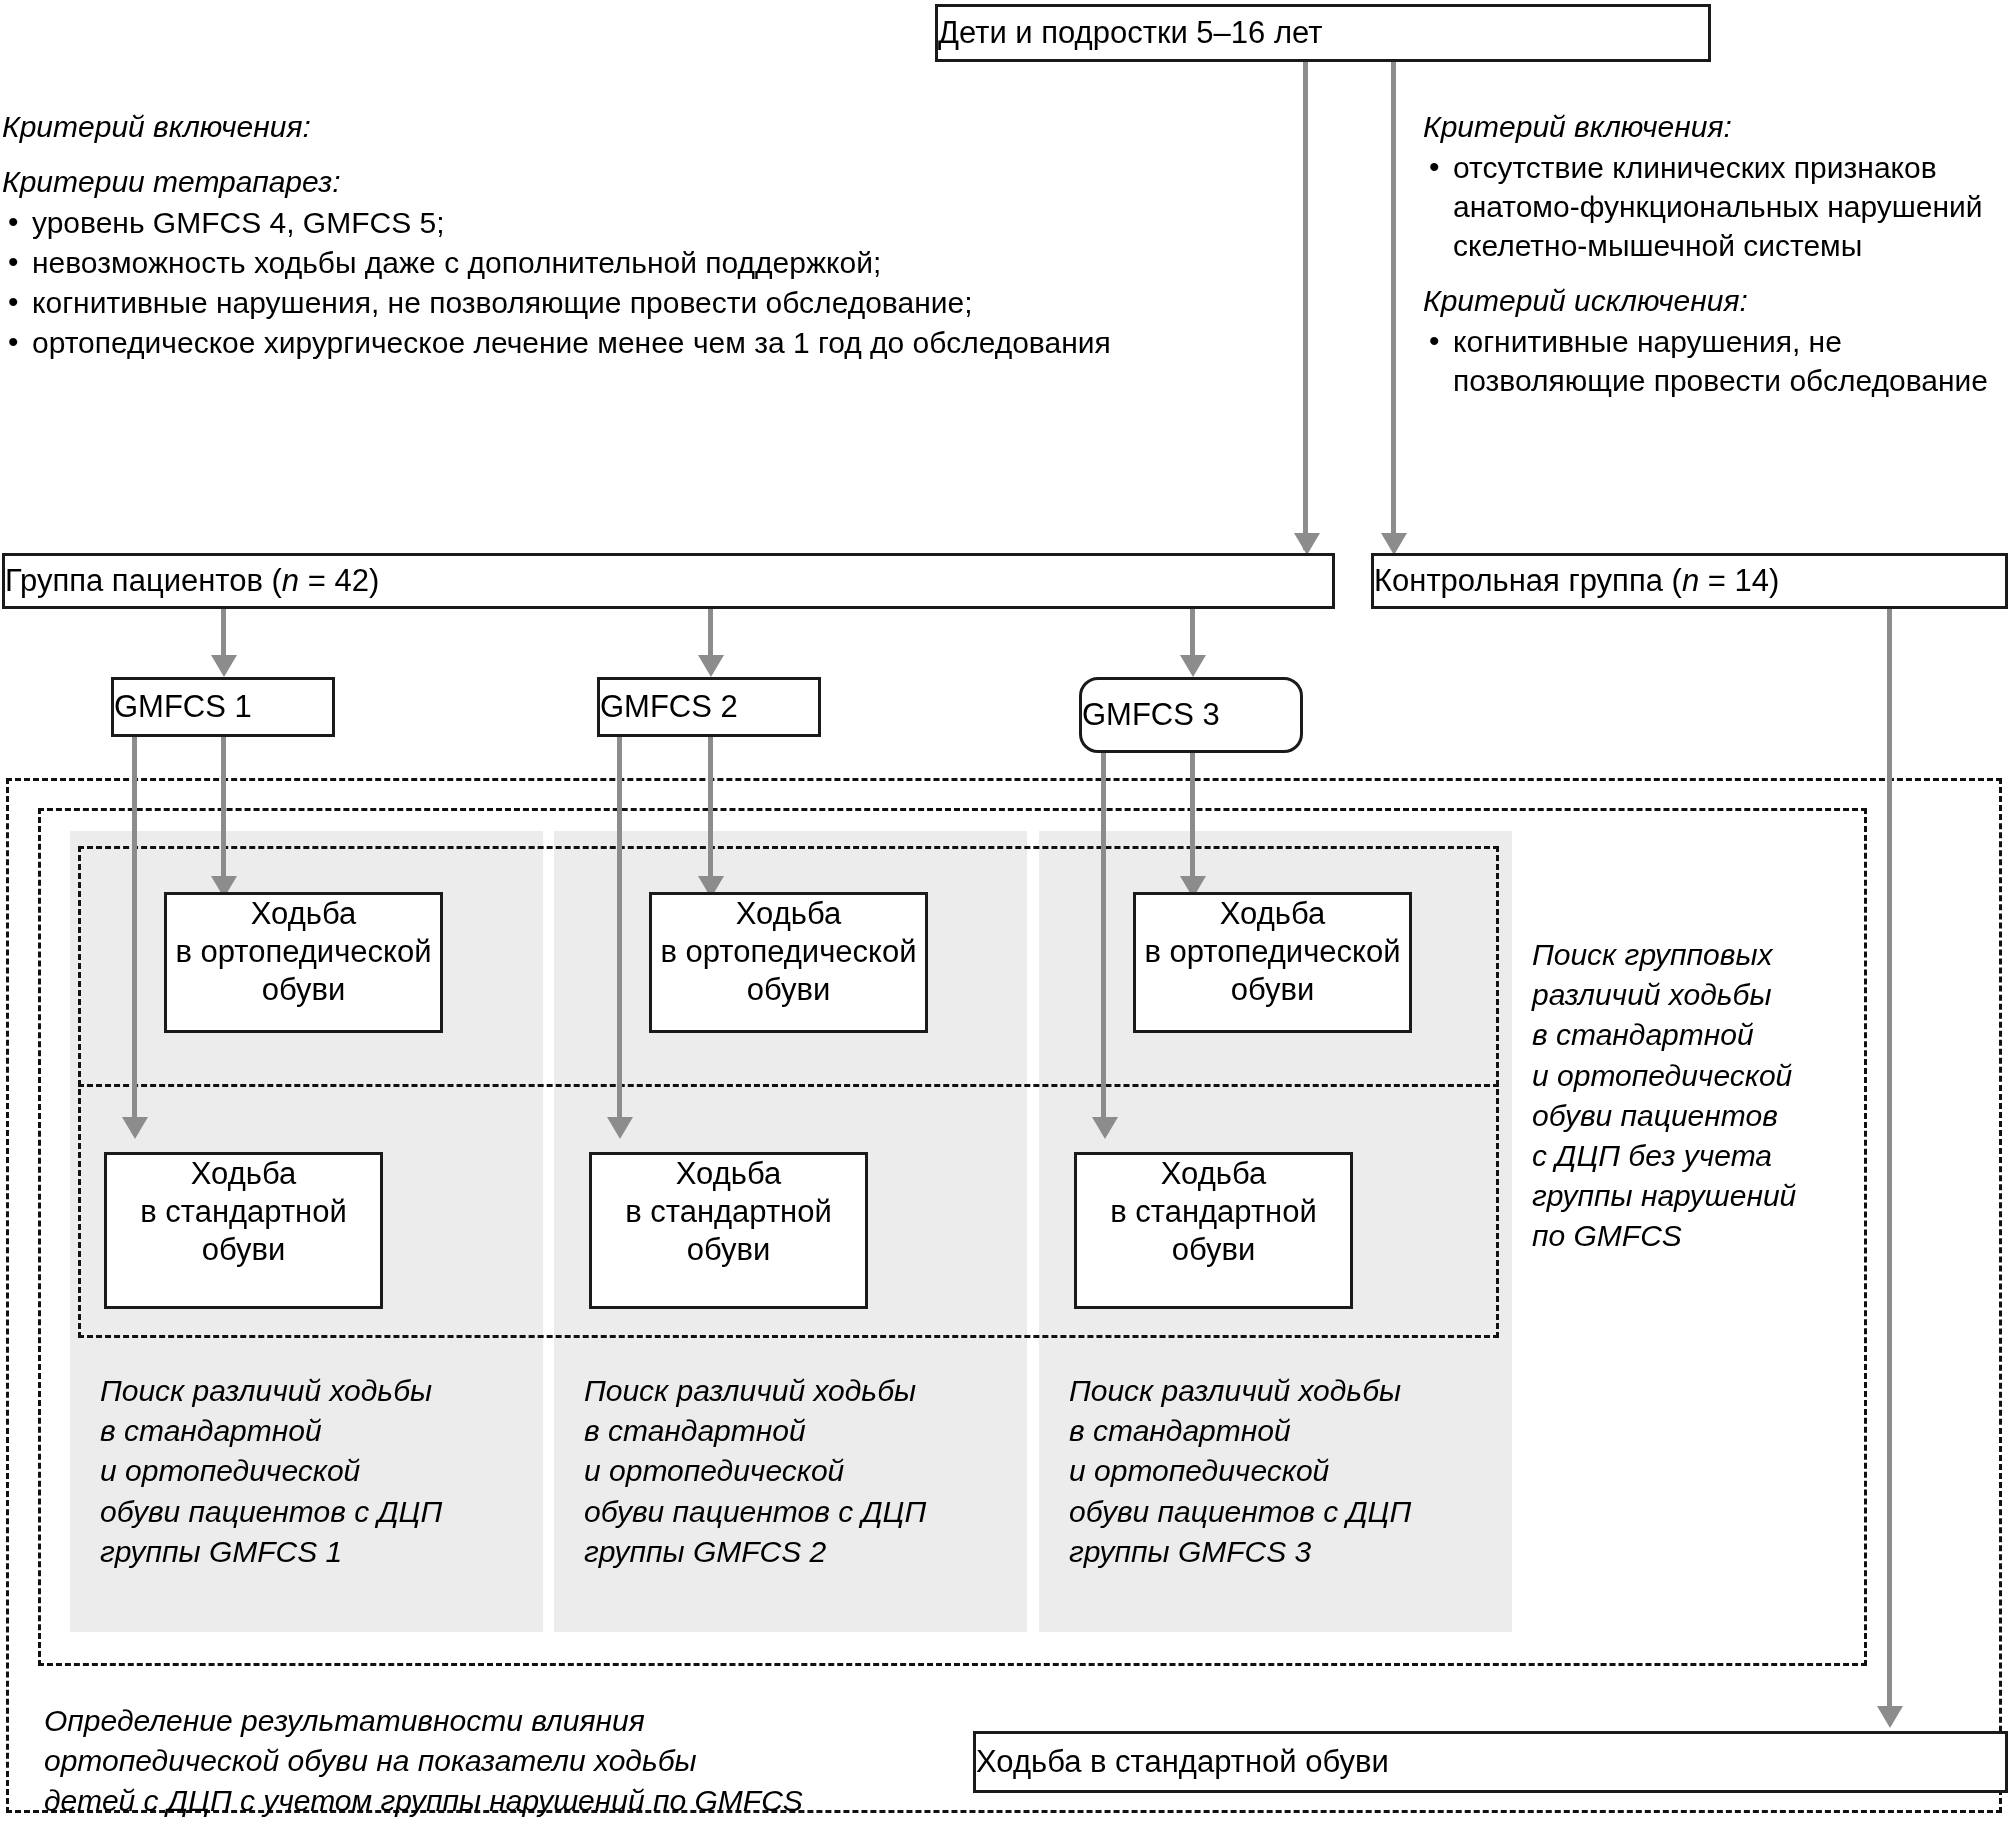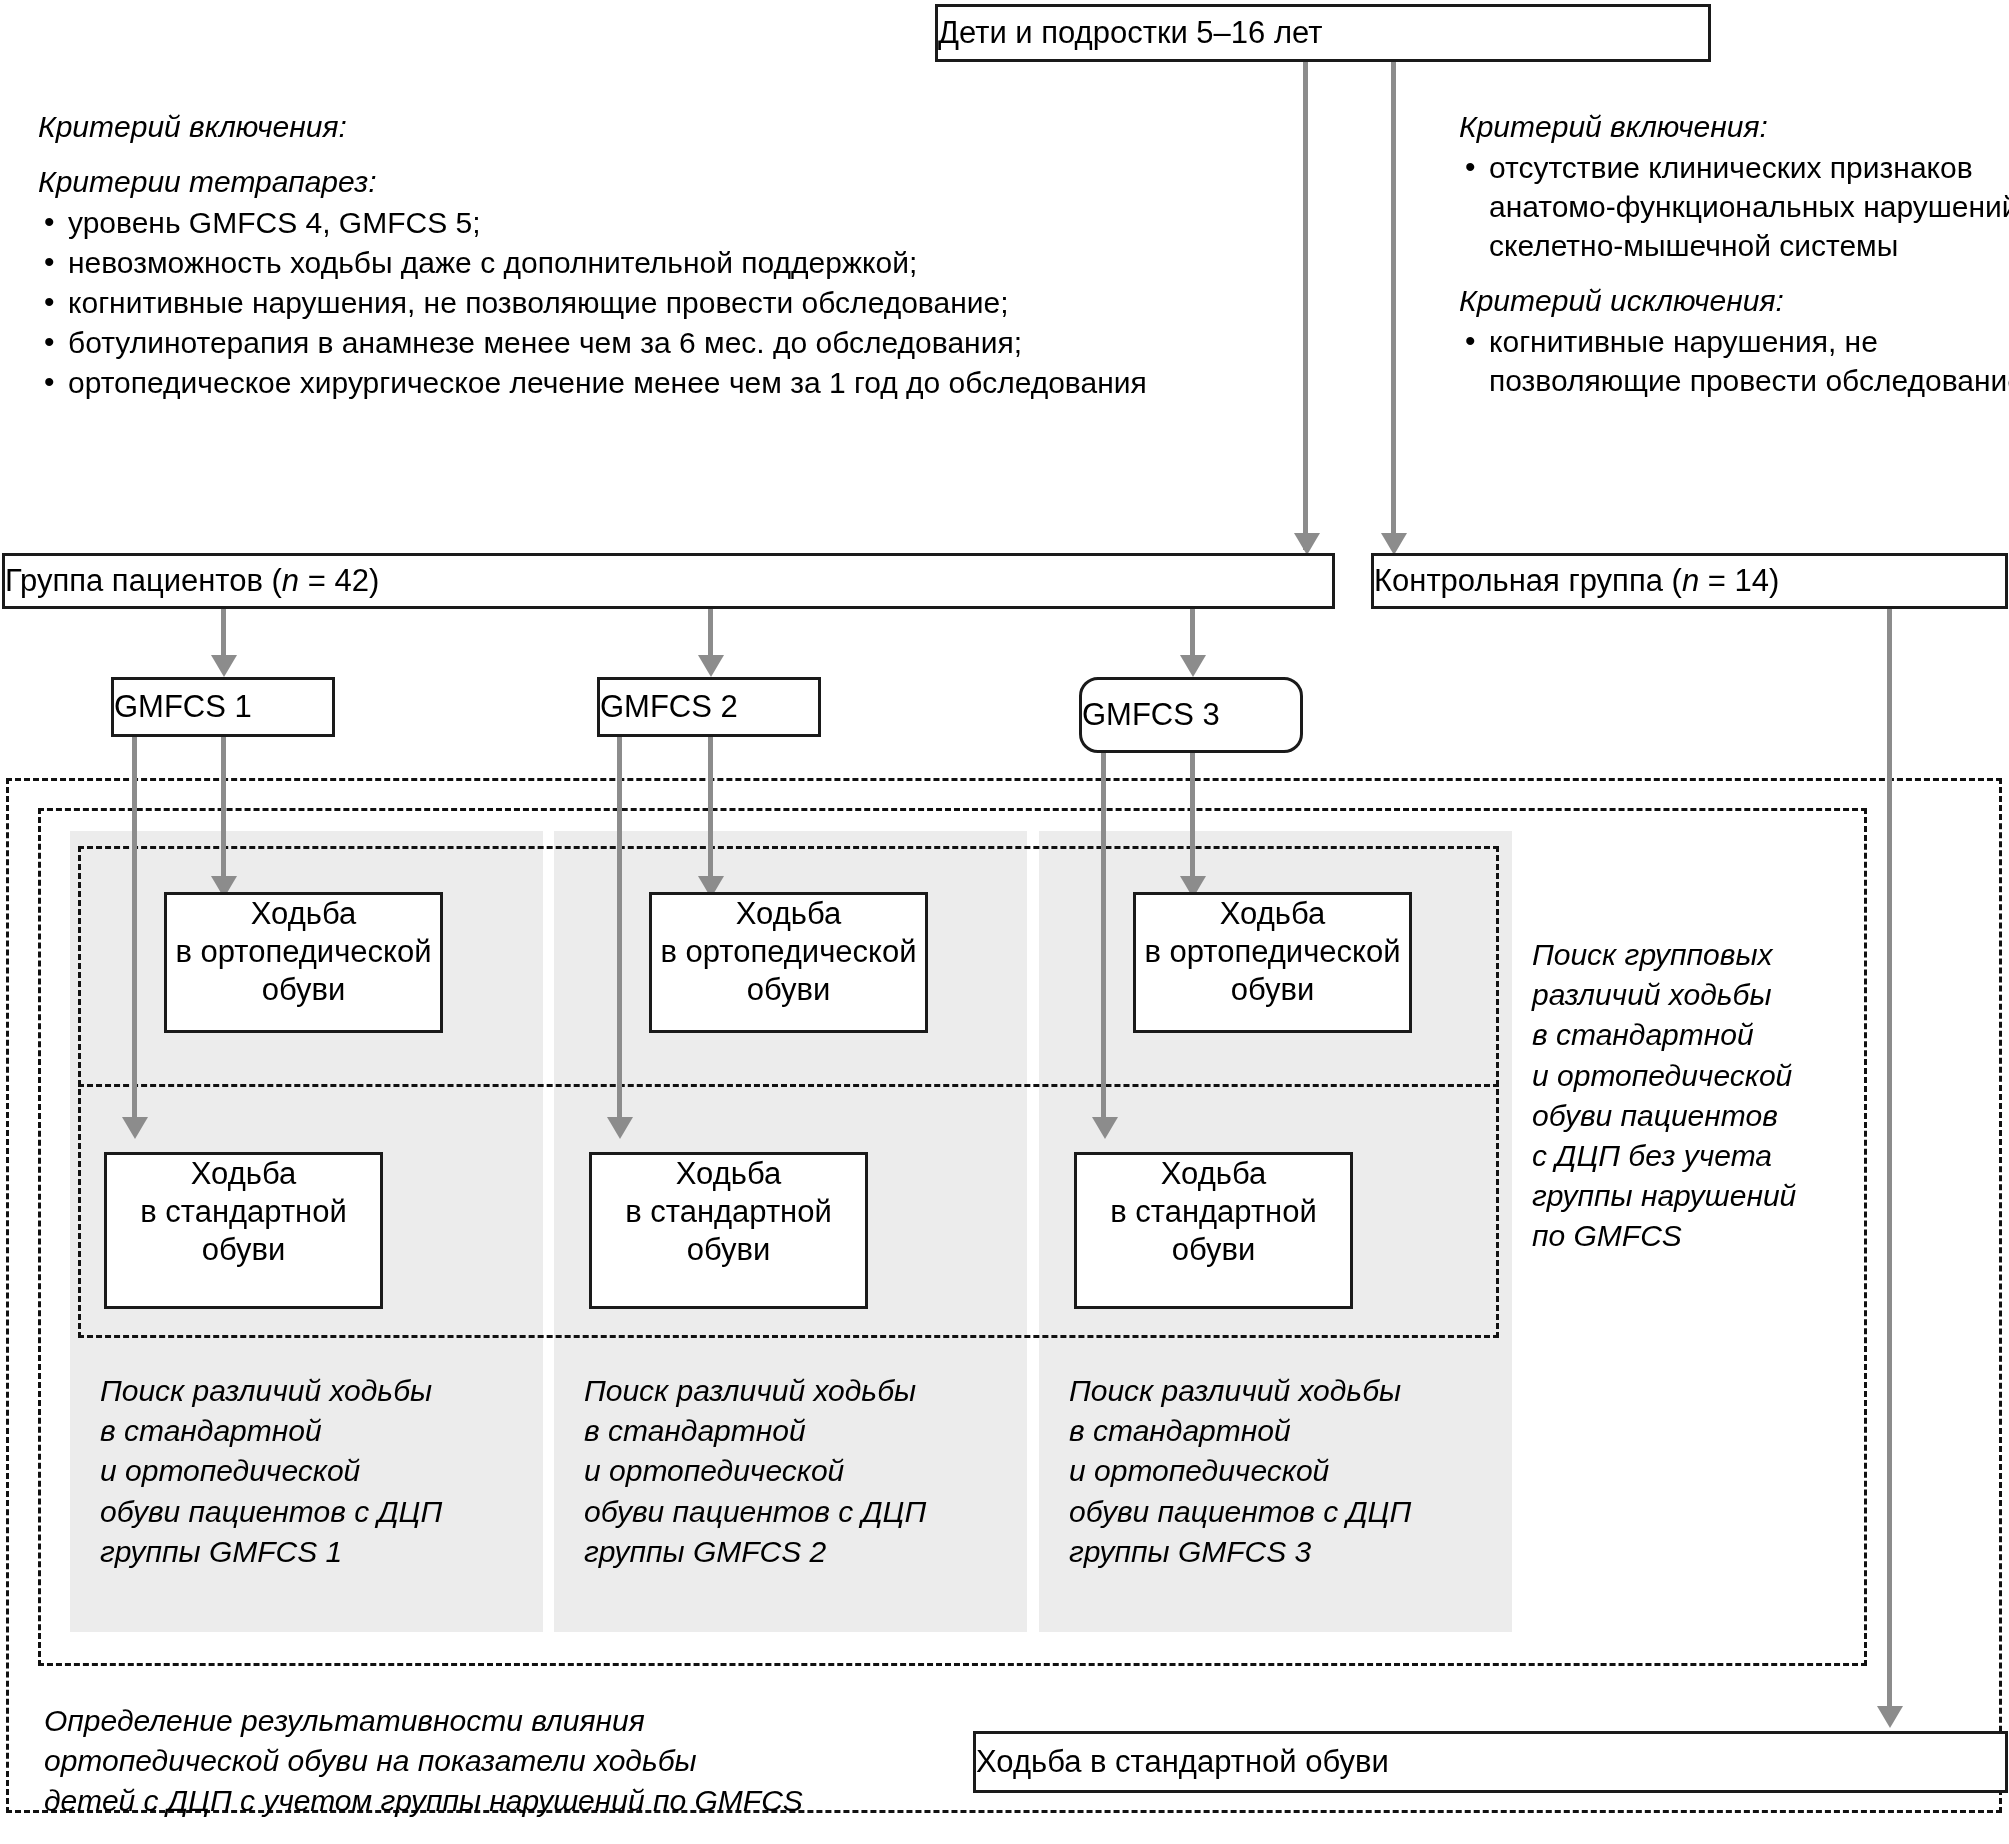--- a/index.html
+++ b/index.html
@@ -11,21 +11,21 @@
   
   .box{
     position:absolute;box-sizing:border-box;
     border:3px solid #1a1a1a;background:#ffffff;
     display:flex;align-items:center;justify-content:flex-start;text-align:center;
     font-size:31px;line-height:1.22;color:#000;z-index:6;
   }
   .box.multiline{flex-direction:column;}
 
   
-  .txt{position:absolute;box-sizing:border-box;font-size:30px;line-height:1.30;color:#000;z-index:7;margin-left:36px;}
+  .txt{position:absolute;box-sizing:border-box;font-size:30px;line-height:1.30;color:#000;z-index:7;}
   .hdr{font-style:italic;font-weight:400;margin:0 0 2px 0;}
   ul.bul{list-style:none;margin:0;padding:0;}
   ul.bul li{position:relative;padding-left:30px;margin:0 0 1px 0;}
   ul.bul li:before{content:"\2022";position:absolute;left:6px;top:-1px;}
 
   
   .gpanel{position:absolute;background:#ececec;z-index:1;}
 
   
   .dash{position:absolute;box-sizing:border-box;z-index:4;background:transparent;}
@@ -62,21 +62,20 @@
     <div class="head"></div>
   </div>
 
   <div class="txt" style="left:2px;top:107px;width:1284px;">
     <div class="hdr">Критерий включения:</div>
     <div class="hdr" style="margin-top:16px;">Критерии тетрапарез:</div>
     <ul class="bul">
       <li>уровень GMFCS 4, GMFCS 5;</li>
       <li>невозможность ходьбы даже с дополнительной поддержкой;</li>
       <li>когнитивные нарушения, не позволяющие провести обследование;</li>
-      <li>ботулинотерапия в анамнезе менее чем за 6 мес. до обследования;</li>
       <li>ортопедическое хирургическое лечение менее чем за 1 год до обследования</li>
     </ul>
   </div>
 
   <div class="txt" style="left:1423px;top:107px;width:597px;">
     <div class="hdr">Критерий включения:</div>
     <ul class="bul">
       <li>отсутствие клинических признаков анатомо-функциональных нарушений скелетно-мышечной системы</li>
     </ul>
     <div class="hdr" style="margin-top:16px;">Критерий исключения:</div>

